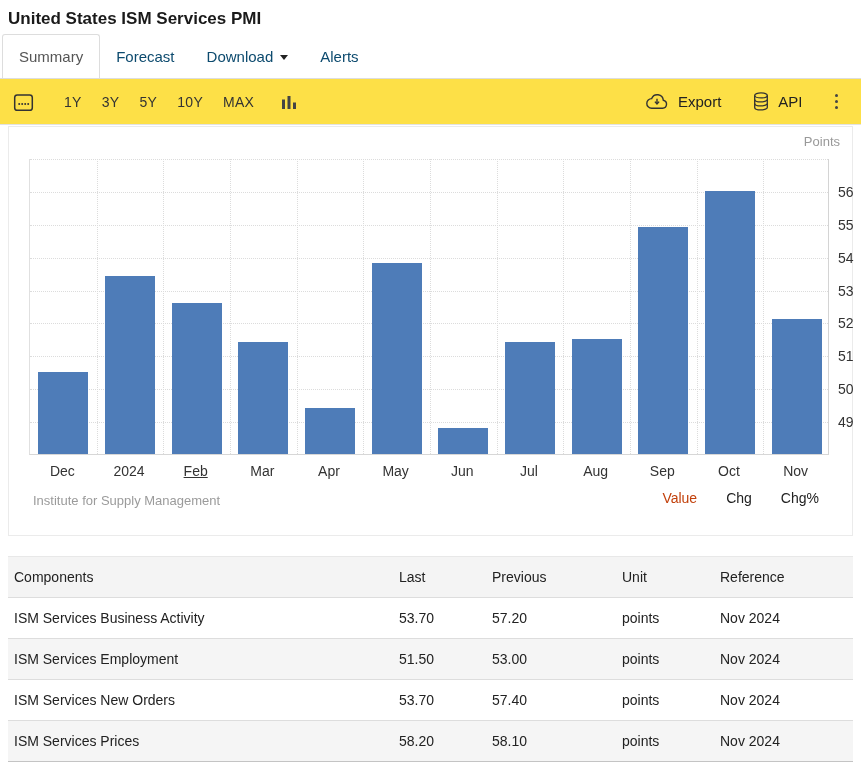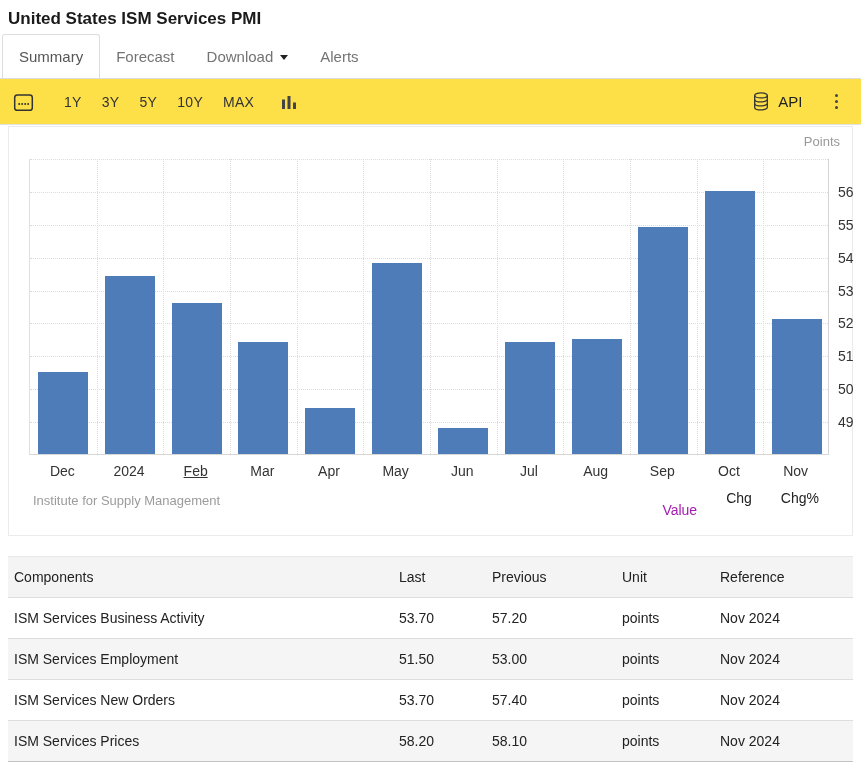--- a/index.html
+++ b/index.html
@@ -4,21 +4,21 @@
 <style>
   * { box-sizing: border-box; }
   html,body { margin:0; padding:0; background:#fff; width:861px; height:762px; overflow:hidden;
     font-family:"Liberation Sans", sans-serif; color:#222; }
 
   
   .page-title { font-size:17px; font-weight:bold; color:#1a1a1a; padding:7px 8px 0 8px; line-height:23px; }
 
   
   .tabbar { display:flex; align-items:flex-end; margin-top:3px; border-bottom:1px solid #ddd; padding-left:2px; height:46px; }
-  .tab { font-size:15px; padding:12px 16px; cursor:pointer; color:#737373; line-height:19px; }
+  .tab { font-size:15px; padding:12px 16px; cursor:pointer; color:#0c4a6e; line-height:19px; }
   .tab.active { background:#fff; border:1px solid #ddd; border-bottom:none; border-radius:3px 3px 0 0; color:#555; }
   .caret { display:inline-block; width:0; height:0; border-left:4px solid transparent; border-right:4px solid transparent;
     border-top:5px solid #222; margin-left:7px; vertical-align:2px; }
 
   
   .toolbar { height:46px; background:#fde047; border-bottom:1px solid #e2e2e2; display:flex; align-items:center; padding:0 13px; }
   .icon-btn { display:flex; align-items:center; justify-content:center; cursor:pointer; }
   .cal-btn { margin-right:20px; }
   .range-btn { font-size:14px; color:#333; padding:6px 10px; cursor:pointer; letter-spacing:0.3px; }
   .charttype-btn { margin-left:16px; margin-right:4px; }
@@ -87,20 +87,28 @@
   <span class="range-btn">10Y</span>
   <span class="range-btn">MAX</span>
   <div class="icon-btn charttype-btn">
     <svg width="18" height="18" viewBox="0 0 18 18">
       <rect x="2" y="6.5" width="3" height="9.5" fill="#444"></rect>
       <rect x="7.5" y="3" width="3" height="13" fill="#444"></rect>
       <rect x="13" y="9.5" width="3" height="6.5" fill="#444"></rect>
     </svg>
   </div>
   <div class="tb-right">
+    <div class="tb-action">
+      <svg width="24" height="17" viewBox="0 0 24 17">
+        <path d="M6.6 15.3 h11 a4.1 4.1 0 0 0 0.7-8.1 A6 6 0 0 0 6.7 5.6 A4.7 4.7 0 0 0 6.6 15.3 z" fill="none" stroke="#333" stroke-width="1.4"></path>
+        <line x1="12" y1="5.8" x2="12" y2="10.6" stroke="#333" stroke-width="1.4"></line>
+        <path d="M9.9 8.6 L12 10.9 L14.1 8.6" fill="none" stroke="#333" stroke-width="1.4"></path>
+      </svg>
+      <span>Export</span>
+    </div>
     <div class="tb-action">
       <svg width="16" height="19" viewBox="0 0 16 19">
         <ellipse cx="8" cy="3.4" rx="6.3" ry="2.5" fill="none" stroke="#333" stroke-width="1.3"></ellipse>
         <path d="M1.7 3.4 V15.4 c0 1.4 2.8 2.5 6.3 2.5 s6.3-1.1 6.3-2.5 V3.4" fill="none" stroke="#333" stroke-width="1.3"></path>
         <path d="M1.7 7.4 c0 1.4 2.8 2.5 6.3 2.5 s6.3-1.1 6.3-2.5" fill="none" stroke="#333" stroke-width="1.3"></path>
         <path d="M1.7 11.4 c0 1.4 2.8 2.5 6.3 2.5 s6.3-1.1 6.3-2.5" fill="none" stroke="#333" stroke-width="1.3"></path>
       </svg>
       <span>API</span>
     </div>
     <div class="kebab">
@@ -166,21 +174,21 @@
       <div class="xtick" style="left: 353.333px; width: 66.6667px;">May</div>
       <div class="xtick" style="left: 420px; width: 66.6667px;">Jun</div>
       <div class="xtick" style="left: 486.667px; width: 66.6667px;">Jul</div>
       <div class="xtick" style="left: 553.333px; width: 66.6667px;">Aug</div>
       <div class="xtick" style="left: 620px; width: 66.6667px;">Sep</div>
       <div class="xtick" style="left: 686.667px; width: 66.6667px;">Oct</div>
       <div class="xtick" style="left: 753.333px; width: 66.6667px;">Nov</div>
     </div>
   <div class="source-label">Institute for Supply Management</div>
   <div class="modes">
-    <span class="mode active" style="color: #a21caf; margin-top: 12px;">Value</span>
+    <span class="mode active" style="color: #c2410c;">Value</span>
     <span class="mode">Chg</span>
     <span class="mode">Chg%</span>
   </div>
 </div>
 
 <table class="components-table">
   <thead>
     <tr>
       <th class="col-components">Components</th>
       <th class="col-last">Last</th>

